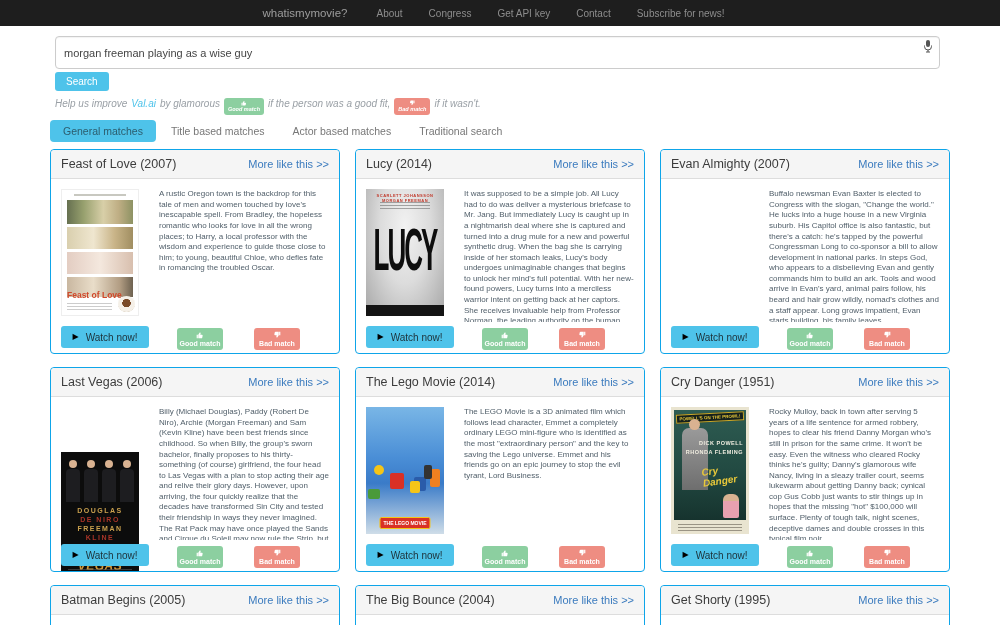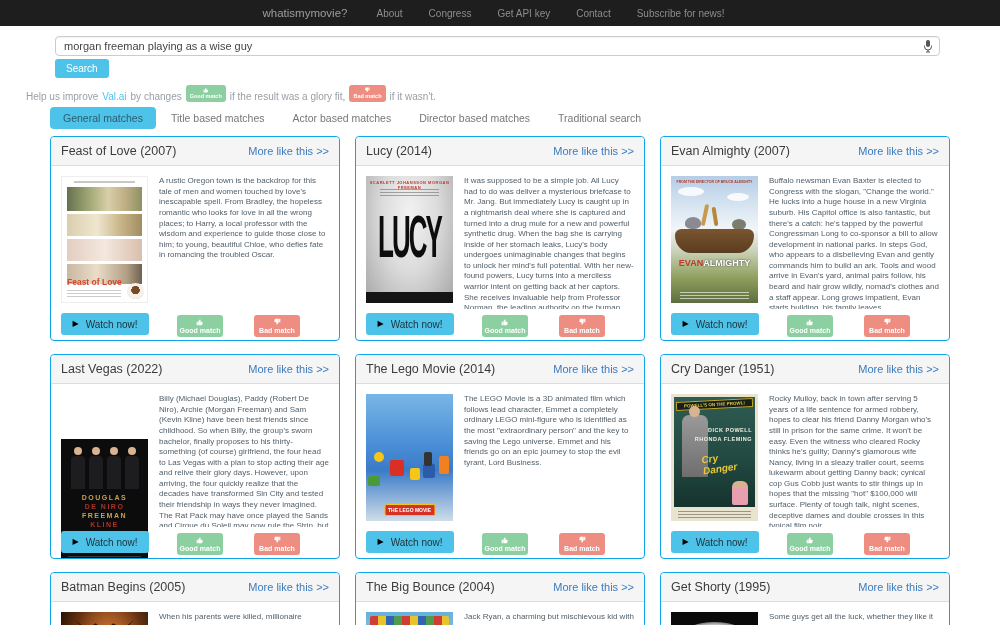--- a/index.html
+++ b/index.html
@@ -9,31 +9,31 @@
     background:#ffffff;
     font-family:"Liberation Sans", sans-serif;
   }
   
   .navbar { height:26px; background:#1e1e1e; display:flex; align-items:center; justify-content:center; }
   .nav-brand { color:#9d9d9d; font-size:11.5px; margin-right:16px; cursor:pointer; }
   .nav-link { color:#8d8d8d; font-size:10px; padding:0 13px; text-decoration:none; cursor:pointer; }
   
   .search-wrap { margin:10px 60px 0 55px; position:relative; }
   .search-input {
-    width:100%; height:20px; border:1px solid #ccc; border-radius:4px;
+    width:100%; height:33px; border:1px solid #ccc; border-radius:4px;
     padding:2px 26px 2px 8px; font-size:11px; color:#444; outline:none;
     box-shadow:inset 0 1px 1px rgba(0,0,0,.05);
   }
   .mic-btn { position:absolute; right:3px; top:3px; background:none; border:none; padding:0 3px; cursor:pointer; }
   .search-btn {
     margin:3px 0 0 55px; background:#4ec3ea; color:#fff; border:none; border-radius:3px;
     font-size:10px; padding:4px 11px; cursor:pointer; display:block;
   }
   
-  .help-row { margin:7px 0 0 26px; font-size:10px; color:#9aa0a6; display:flex; align-items:flex-end; gap:4px; }
+  .help-row { margin:7px 0 0 55px; font-size:10px; color:#9aa0a6; display:flex; align-items:flex-start; gap:4px;font-style:italic; }
   .help-brand { color:#4ec3ea; }
   .mini-badge {
     display:inline-flex; flex-direction:column; align-items:center; gap:0;
     color:#fff; border-radius:3px; padding:2px 4px; font-size:5.5px; font-weight:bold; line-height:1.3;
     border:none; cursor:default;
   }
   .mini-good { background:#8ccfa0; } .mini-bad { background:#ee8d82; }
   
   .tabs { display:flex; margin:5px 0 0 50px; padding:0; list-style:none; gap:2px; }
   .tab { font-size:10.5px; color:#777; padding:5px 13px; border-radius:4px; cursor:pointer; }
@@ -41,21 +41,21 @@
   
   .grid { width:900px; margin:7px auto 0; display:grid; grid-template-columns:repeat(3,290px); gap:13px 15px; }
   .card { border:1px solid #0ea5e9; border-radius:4px; background:#fff; height:205px; overflow:hidden; }
   .card-header {
     background:#f5f5f5; border-bottom:1px solid #ddd; padding:7px 10px;
     display:flex; justify-content:space-between; align-items:center; border-radius:3px 3px 0 0;
   }
   .card-title { font-size:12.5px; color:#3c3c3c; }
   .more-link { font-size:11px; color:#3b7bbe; text-decoration:none; cursor:pointer; white-space:nowrap; }
   .card-body { position:relative; height:178px; }
-  .poster { position:absolute; top:10px; left:10px; width:87px; height:127px; overflow:hidden; cursor:pointer; }
+  .poster { position:absolute; top:10px; left:10px; width:78px; height:127px; overflow:hidden; cursor:pointer; }
   .desc {
     position:absolute; top:10px; left:108px; right:10px;
     font-size:8px; line-height:10.6px; color:#52606b; max-height:133px; overflow:hidden;
   }
   .btn-row { position:absolute; left:0; right:0; bottom:6px; height:32px; }
   .btn-watch {
     position:absolute; left:10px; bottom:3px; width:88px; height:22px;
     background:#4ec3ea; border:none; border-radius:3px; font-size:10px; color:#1d3038;
     display:flex; align-items:center; justify-content:center; gap:7px; cursor:pointer;
   }
@@ -183,42 +183,41 @@
       <line x1="6" y1="11" x2="6" y2="13" stroke="#555" stroke-width="1"></line>
       <line x1="4" y1="13" x2="8" y2="13" stroke="#555" stroke-width="1"></line>
     </svg>
   </button>
 </div>
 <button class="search-btn">Search</button>
 
 <div class="help-row">
   <span>Help us improve</span>
   <span class="help-brand">Val.ai</span>
-  <span>by changes</span>
+  <span>by glamorous</span>
   <span class="mini-badge mini-good">
     <svg width="6" height="6" viewBox="0 0 12 12">
         <path fill="#fff" d="M1 5.5h1.8V11H1zM3.4 11h4.8c.55 0 1.02-.38 1.13-.92l.62-3.1A1.15 1.15 0 0 0 8.82 5.6H6.5l.48-2.4A.9.9 0 0 0 6.1 2.1c-.33 0-.63.18-.78.47L3.4 5.5z"></path>
       </svg>
     <span>Good match</span>
   </span>
-  <span>if the result was a glory fit,</span>
+  <span>if the person was a good fit,</span>
   <span class="mini-badge mini-bad">
     <svg width="6" height="6" viewBox="0 0 12 12">
         <path fill="#fff" transform="rotate(180 6 6)" d="M1 5.5h1.8V11H1zM3.4 11h4.8c.55 0 1.02-.38 1.13-.92l.62-3.1A1.15 1.15 0 0 0 8.82 5.6H6.5l.48-2.4A.9.9 0 0 0 6.1 2.1c-.33 0-.63.18-.78.47L3.4 5.5z"></path>
       </svg>
     <span>Bad match</span>
   </span>
   <span>if it wasn't.</span>
 </div>
 
 <ul class="tabs">
   <li class="tab active">General matches</li>
   <li class="tab">Title based matches</li>
   <li class="tab">Actor based matches</li>
-  <li class="tab">Director based matches</li>
   <li class="tab">Traditional search</li>
 </ul>
 
 <div class="grid">
 
   <div class="card">
     <div class="card-header">
       <span class="card-title">Feast of Love (2007)</span>
       <a class="more-link">More like this &gt;&gt;</a>
     </div>
@@ -288,34 +287,20 @@
       </div>
     </div>
   </div>
 
   <div class="card">
     <div class="card-header">
       <span class="card-title">Evan Almighty (2007)</span>
       <a class="more-link">More like this &gt;&gt;</a>
     </div>
     <div class="card-body">
-      <div class="poster p-evan">
-        <div class="e-from">FROM THE DIRECTOR OF BRUCE ALMIGHTY</div>
-        <div class="e-cloud e-c1"></div>
-        <div class="e-cloud e-c2"></div>
-        <div class="e-a e-a1"></div>
-        <div class="e-a e-a2"></div>
-        <div class="e-a e-a3"></div>
-        <div class="e-a e-a4"></div>
-        <div class="e-ark"></div>
-        <div class="e-title">
-          <span class="e-red">EVAN</span><span class="e-white">ALMIGHTY</span>
-        </div>
-        <div class="e-credits"></div>
-      </div>
       <div class="desc">Buffalo newsman Evan Baxter is elected to Congress with the slogan, "Change the world." He lucks into a huge house in a new Virginia suburb. His Capitol office is also fantastic, but there's a catch: he's tapped by the powerful Congressman Long to co-sponsor a bill to allow development in national parks. In steps God, who appears to a disbelieving Evan and gently commands him to build an ark. Tools and wood arrive in Evan's yard, animal pairs follow, his beard and hair grow wildly, nomad's clothes and a staff appear. Long grows impatient, Evan starts building, his family leaves</div>
       <div class="btn-row">
         <button class="btn-watch">
           <span class="play-icon">▶</span>
           <span>Watch now!</span>
         </button>
         <button class="btn-stack btn-good">
           <svg width="8" height="8" viewBox="0 0 12 12">
               <path fill="#fff" d="M1 5.5h1.8V11H1zM3.4 11h4.8c.55 0 1.02-.38 1.13-.92l.62-3.1A1.15 1.15 0 0 0 8.82 5.6H6.5l.48-2.4A.9.9 0 0 0 6.1 2.1c-.33 0-.63.18-.78.47L3.4 5.5z"></path>
             </svg>
@@ -326,21 +311,21 @@
               <path fill="#fff" transform="rotate(180 6 6)" d="M1 5.5h1.8V11H1zM3.4 11h4.8c.55 0 1.02-.38 1.13-.92l.62-3.1A1.15 1.15 0 0 0 8.82 5.6H6.5l.48-2.4A.9.9 0 0 0 6.1 2.1c-.33 0-.63.18-.78.47L3.4 5.5z"></path>
             </svg>
           <span>Bad match</span>
         </button>
       </div>
     </div>
   </div>
 
   <div class="card">
     <div class="card-header">
-      <span class="card-title">Last Vegas (2022)</span>
+      <span class="card-title">Last Vegas (2006)</span>
       <a class="more-link">More like this &gt;&gt;</a>
     </div>
     <div class="card-body">
       <div class="poster p-vegas">
         <div class="v-figs">
           <span class="v-fig"></span>
             <span class="v-fig"></span>
             <span class="v-fig"></span>
             <span class="v-fig"></span>
         </div>

